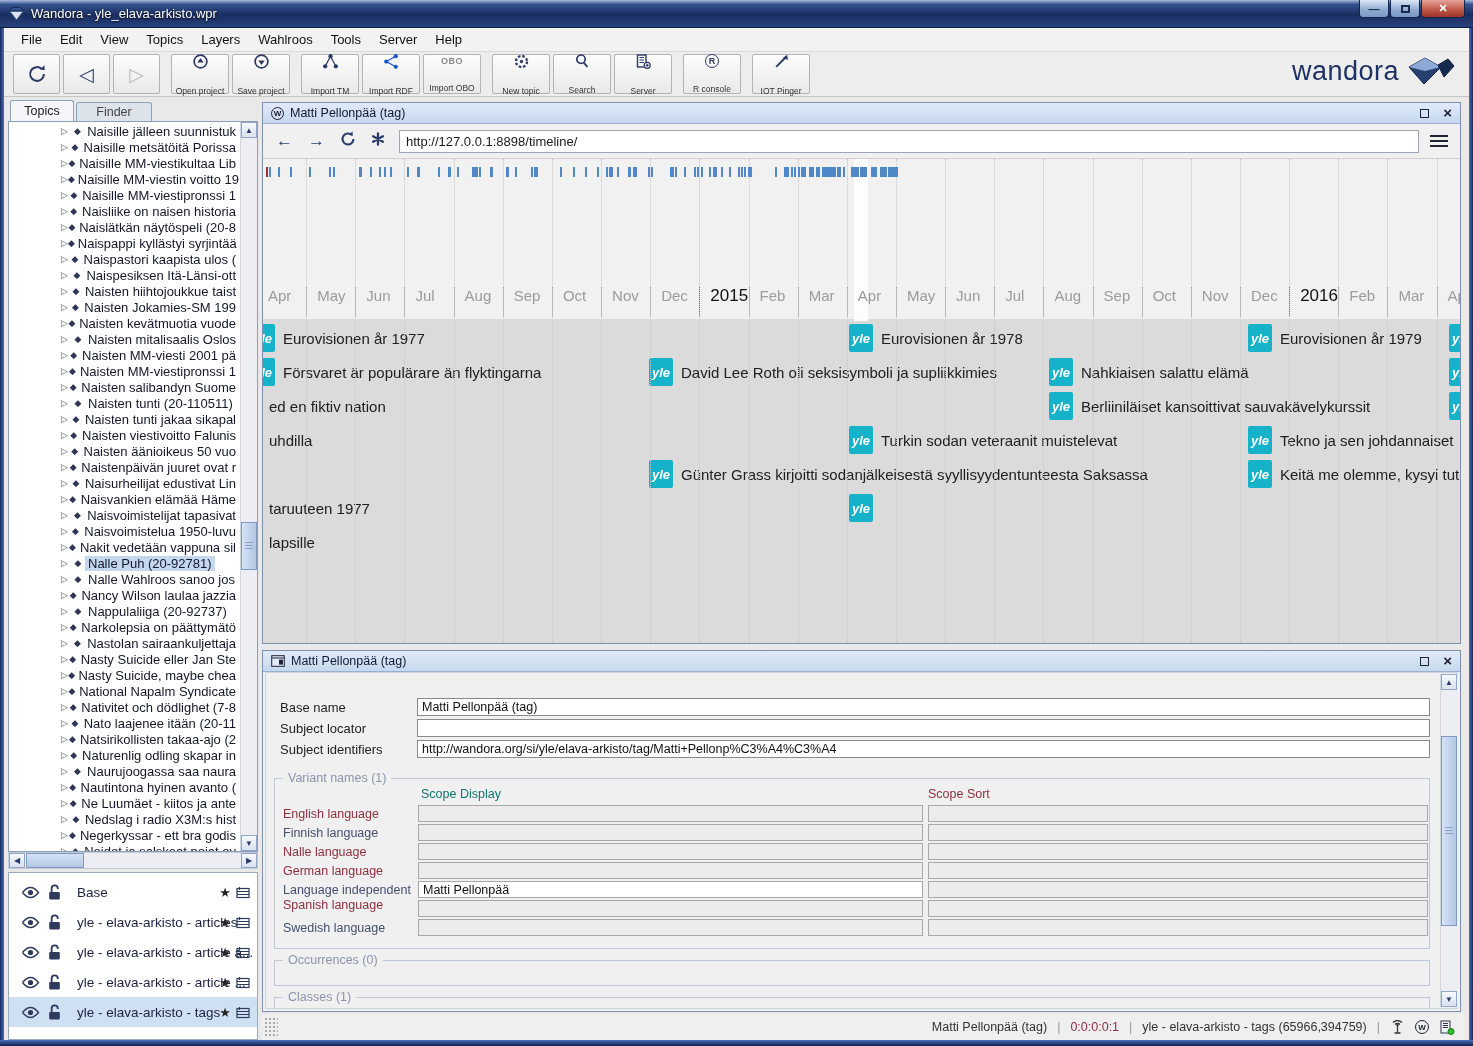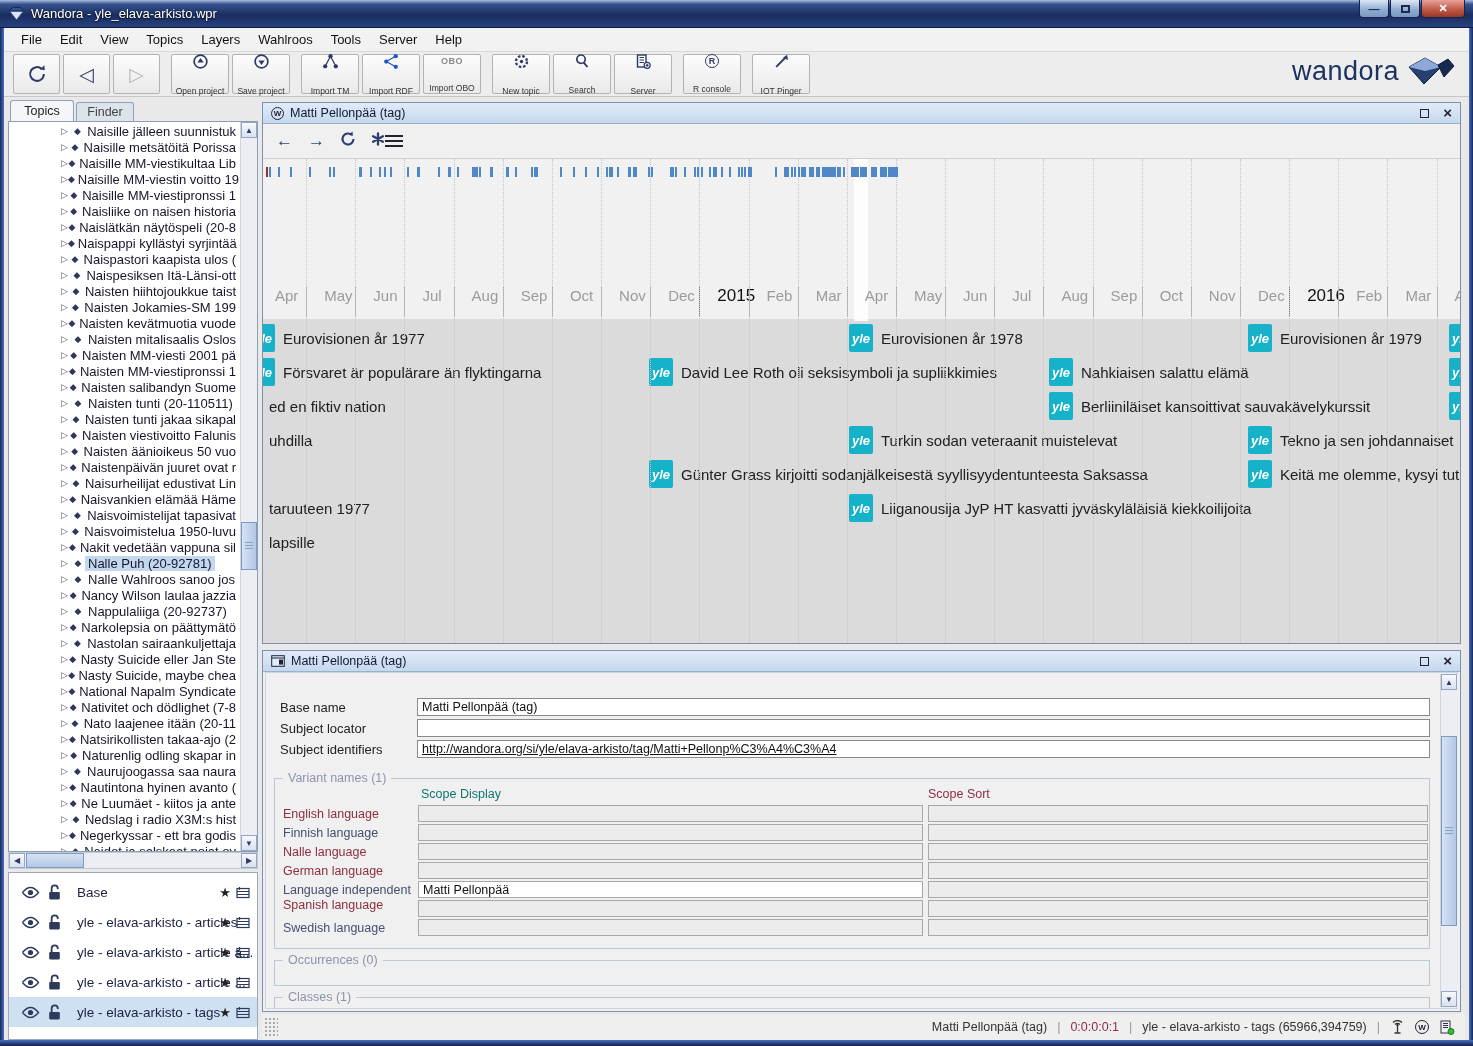--- a/index.html
+++ b/index.html
@@ -81,21 +81,21 @@
   .urlinput{flex:1;margin:0 11px 0 14px;height:23px;border:1px solid #9aa5b5;background:#fff;
     font-family:"Liberation Sans",sans-serif;font-size:13px;color:#1a1a1a;padding:0 6px}
   .burger{width:18px;margin-right:12px}
   .burger div{height:2.5px;background:#223;margin:2.5px 0}
   
   .tl-content{position:absolute;left:0;right:0;top:56px;bottom:0;background:#f1f1f1;overflow:hidden}
   .gridline{position:absolute;top:0;bottom:0;width:0;border-left:1px dotted #c5c5c5}
   .band{position:absolute;top:0;height:162px;background:rgba(255,255,255,.85)}
   .tick{position:absolute;top:8px;width:2px;height:10px;background:#4f87c7}
   .monthrow{position:absolute;left:0;right:0;top:127px;height:33px}
-  .mlabel{position:absolute;top:0;height:30px;border-left:1px solid #a8a8a8;padding-left:17px;
+  .mlabel{position:absolute;top:0;height:30px;border-left:1px solid #a8a8a8;padding-left:10px;
     font-size:15px;color:#9b9b9b;display:flex;align-items:flex-start;line-height:20px;background:transparent}
   .mlabel.year{color:#111;font-size:17px;line-height:19px;border-left:1px solid #777}
   .eventsarea{position:absolute;left:0;right:0;top:160px;bottom:0;background:#dbdbdb}
   .erow{position:absolute;left:0;right:0;height:34px}
   .ev{position:absolute;top:0;height:34px;display:flex;align-items:center;gap:8px;white-space:nowrap}
   .ylebadge{width:24px;height:28px;border-radius:2px;background:#15b2c9;color:#fff;
     display:flex;align-items:center;justify-content:center;font-size:13px;font-weight:bold;font-style:italic;flex:0 0 24px}
   .evtext{font-size:15px;color:#202020}
   
   .form-content{position:absolute;left:2px;right:2px;top:21px;bottom:2px;background:#f0f0f0;
@@ -276,21 +276,21 @@
         <path d="M4 12 L20 3 L36 12 L19 29 Z" fill="#27406f" stroke="#0e1c3c"></path>
         <path d="M4 12 L20 3 L36 12 L20 16 Z" fill="#8ea9d8"></path>
         <path d="M33 10 L43 4 L49 11 L39 22 Z" fill="#16294e" stroke="#0e1c3c"></path>
       </svg>
     </span>
   </div>
 
   <div class="tab active" style="left:10px;top:100px;width:64px;position:absolute">
       <span>Topics</span>
     </div>
-  <div class="tab inactive" style="left:76px;top:102px;width:58px;position:absolute">
+  <div class="tab inactive" style="left:76px;top:102px;width:76px;position:absolute">
       <span>Finder</span>
     </div>
 
   <div class="treebox">
     <div class="treerows" id="treerows">
         <div class="tree-row">
           <span class="arr">▷</span>
           <span class="dia">◆</span>
           <span class="tl">Naisille jälleen suunnistuk</span>
         </div>
@@ -668,20 +668,21 @@
             <path d="M12.5 0.5l0.4 4.2-4.1-1z" fill="#2c3c6e"></path>
           </svg>
       </span>
       <span class="bnav">
         <svg width="14" height="14" viewBox="0 0 16 16">
             <g stroke="#2c3c6e" stroke-width="2.6" stroke-linecap="round">
               <path d="M8 1.5v13M2.4 4.8l11.2 6.4M13.6 4.8L2.4 11.2"></path>
             </g>
           </svg>
       </span>
+      <input class="urlinput" value="http://127.0.0.1:8898/timeline/" style="">
       <span class="burger">
           <div></div>
           <div></div>
           <div></div>
         </span>
     </div>
     <div class="tl-content" id="tlcontent">
       <div class="eventsarea"></div>
       <div class="band" style="left:591px;width:14px"></div>
       <div class="monthrow" id="monthrow">
@@ -780,21 +781,20 @@
               <span class="ylebadge" style="background: rgb(21, 178, 201);">yle</span>
               <span class="evtext">Keitä me olemme, kysyi tutkija</span>
             </div>
           </div>
           <div class="erow" style="top: 332px;">
             <div class="ev" style="left: 6px;">
               <span class="evtext">taruuteen 1977</span>
             </div>
             <div class="ev" style="left: 586px;">
               <span class="ylebadge" style="background: rgb(21, 178, 201);">yle</span>
-              <span class="evtext">Liiganousija JyP HT kasvatti jyväskyläläisiä kiekkoilijoita</span>
             </div>
           </div>
           <div class="erow" style="top: 366px;">
             <div class="ev" style="left: 6px;">
               <span class="evtext">lapsille</span>
             </div>
           </div>
         </div>
     <div class="gridline" style="left: 43.15px;"></div>
         <div class="gridline" style="left: 92.3px;"></div>
@@ -978,21 +978,21 @@
         <span class="maxg"></span>
         <span class="xg">×</span>
       </span>
     </div>
     <div class="form-content">
       <span class="flabel" style="top:27px">Base name</span>
       <input class="finput" style="top: 25px;" value="Matti Pellonpää (tag)">
       <span class="flabel" style="top:48px">Subject locator</span>
       <input class="finput" style="top: 46px;" value="">
       <span class="flabel" style="top:69px">Subject identifiers</span>
-      <input class="finput" style="top: 67px; text-decoration: underline;" value="http://wandora.org/si/yle/elava-arkisto/tag/Matti+Pellonp%C3%A4%C3%A4">
+      <input class="finput" style="top: 67px;" value="http://wandora.org/si/yle/elava-arkisto/tag/Matti+Pellonp%C3%A4%C3%A4">
 
       <div class="groupbox" style="left:8px;top:105px;width:1156px;height:171px">
         <span class="grouplabel">Variant names (1)</span>
         <span class="vhead" style="left:146px;color:#0f766e">Scope Display</span>
         <span class="vhead" style="left:653px;color:#8c2f3f">Scope Sort</span>
         <div id="variantrows">
             <span class="vlabel" style="left: 8px; top: 28px; color: rgb(140, 47, 63);">English language</span>
             <input class="vinput" style="left: 143px; top: 26px; width: 505px;">
             <input class="vinput" style="left: 653px; top: 26px; width: 500px;">
             <span class="vlabel" style="left: 8px; top: 47px; color: rgb(69, 79, 110);">Finnish language</span>

